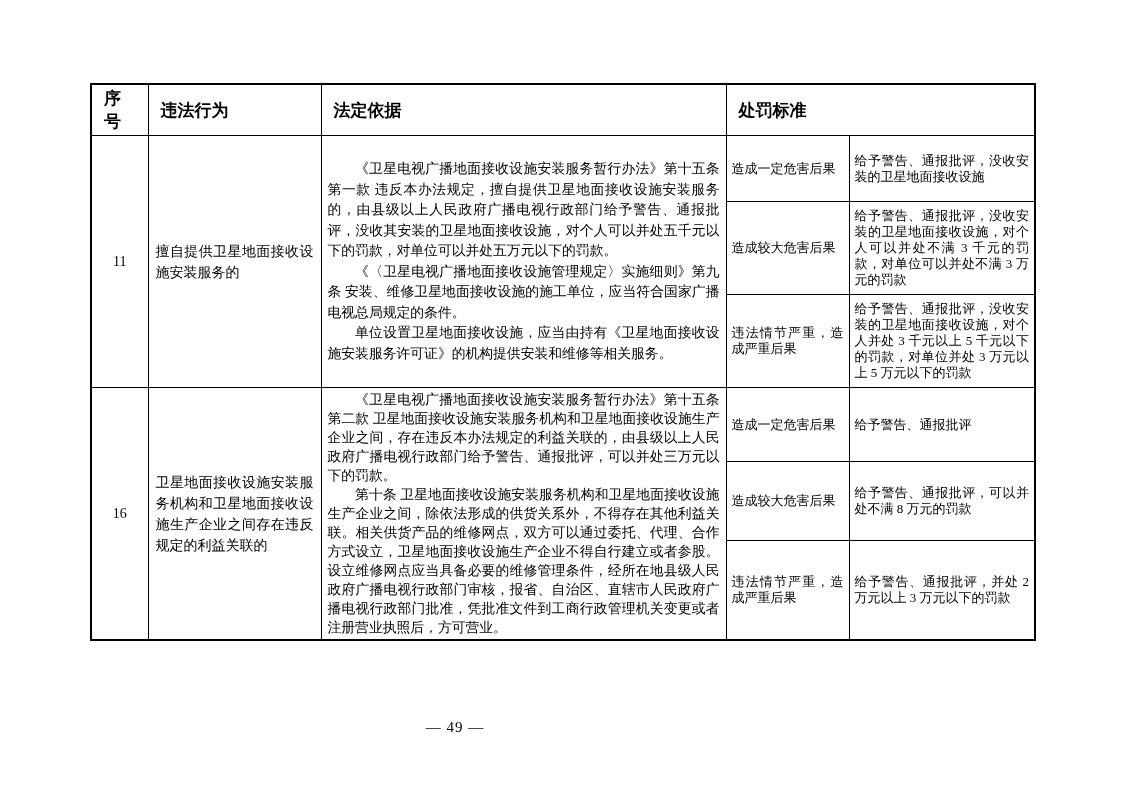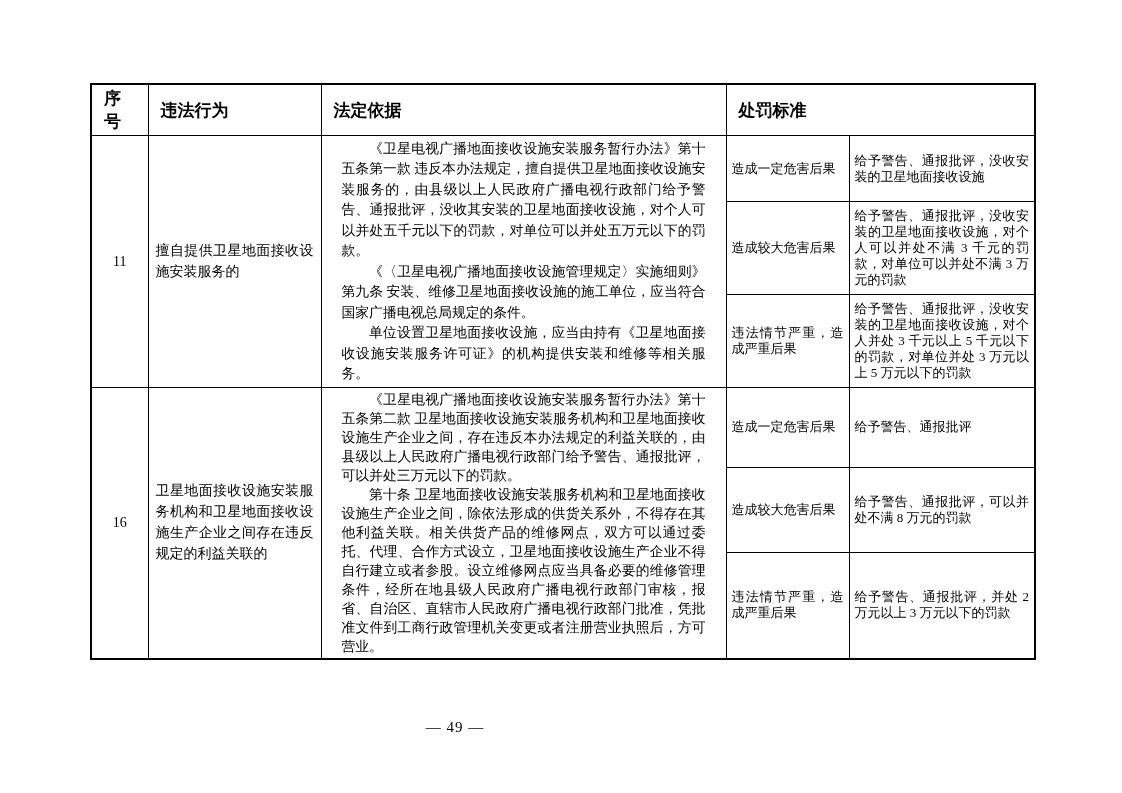--- a/index.html
+++ b/index.html
@@ -36,25 +36,24 @@
     text-align: center;
     vertical-align: middle;
     font-size: 14px;
   }
   .c-behavior {
     vertical-align: middle;
     padding: 0 7px;
     font-size: 14px;
     line-height: 21px;
     text-align: justify;
-    font-family: Liberation Mono, monospace;
   }
   .c-legal {
     vertical-align: middle;
-    padding: 2px 20px;
+    padding: 2px 6px;
     font-size: 13.8px;
   }
   .c-legal p {
     margin: 0;
     text-indent: 2em;
     text-align: justify;
   }
   .lh-wide p { line-height: 20.5px; }
   .lh-tight p { line-height: 19px; }
   .c-cond {

